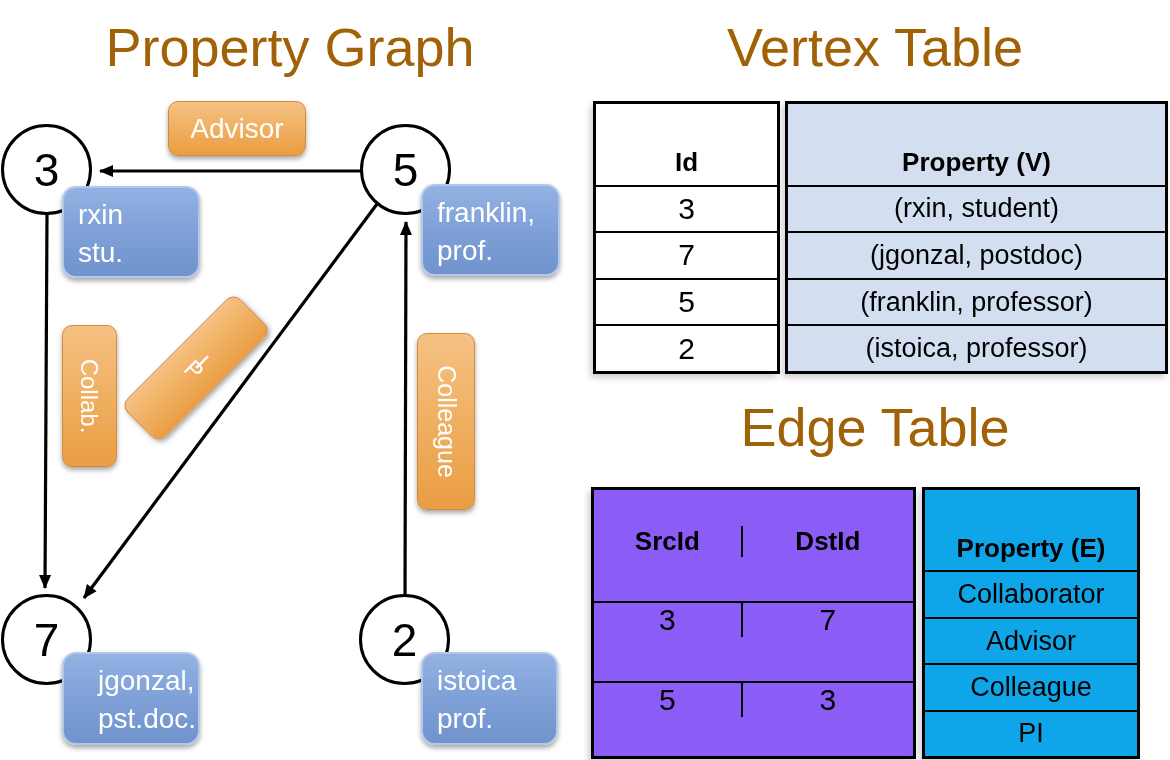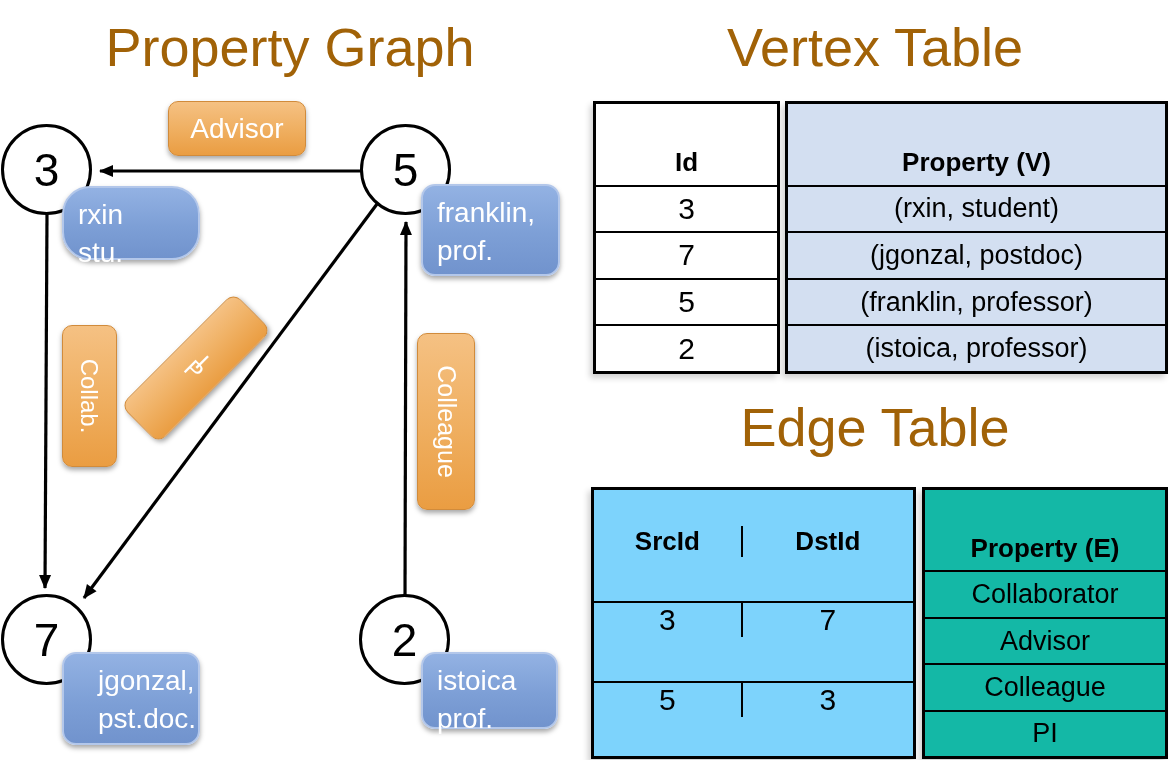--- a/index.html
+++ b/index.html
@@ -27,24 +27,24 @@
   #node-2{left:359px;top:594px;}
   
   #edges{position:absolute;left:0;top:0;width:1170px;height:760px;z-index:1;pointer-events:none;}
   
   .vbox{
     position:absolute;border-radius:14px;border:2px solid #b3c7ea;box-sizing:border-box;
     background:linear-gradient(180deg,#93b2e3 0%,#7d9fd6 55%,#7193cd 100%);
     color:#fff;font-size:28px;line-height:38px;padding:8px 0 0 14px;
     box-shadow:0 3px 5px rgba(0,0,0,0.35);z-index:3;
   }
-  #vbox-rxin{left:62px;top:186px;width:138px;height:74px;border-radius:28px;}
+  #vbox-rxin{left:62px;top:186px;width:138px;height:92px;}
   #vbox-franklin{left:421px;top:184px;width:139px;height:92px;}
   #vbox-jgonzal{left:62px;top:652px;width:138px;height:93px;padding-left:34px;}
-  #vbox-istoica{left:421px;top:652px;width:137px;height:77px;}
+  #vbox-istoica{left:421px;top:652px;width:137px;height:93px;}
   
   .epill{
     position:absolute;border-radius:10px;border:1.5px solid #d18b3b;box-sizing:border-box;
     background:linear-gradient(180deg,#f5c183 0%,#efae5f 55%,#ea9d42 100%);
     color:#fff;display:flex;align-items:center;justify-content:center;
     box-shadow:0 3px 5px rgba(0,0,0,0.35);z-index:3;
   }
   #epill-advisor{left:168px;top:101px;width:138px;height:55px;font-size:28px;}
   #epill-collab{left:62px;top:325px;width:55px;height:142px;font-size:24px;}
   #epill-colleague{left:417px;top:333px;width:58px;height:177px;font-size:25px;}
@@ -61,22 +61,22 @@
     flex:1;display:flex;align-items:center;justify-content:center;
     font-size:27px;
   }
   .tcol .cell + .cell{border-top:2px solid #000;}
   .tcol .head{font-weight:bold;font-size:26px;margin-top:36px;}
   .tcol .num{font-size:30px;}
   
   #vt-id{left:593px;top:101px;width:187px;height:273px;background:#fff;}
   #vt-prop{left:785px;top:101px;width:383px;height:273px;background:#d3dff1;}
   
-  #et-ids{left:591px;top:487px;width:325px;height:272px;background:#7dd3fc;gap:44px;}
-  #et-prop{left:922px;top:487px;width:246px;height:272px;background:#14b8a6;}
+  #et-ids{left:591px;top:487px;width:325px;height:272px;background:#8b5cf6;gap:44px;}
+  #et-prop{left:922px;top:487px;width:218px;height:272px;background:#0ea5e9;}
   .duo{display:flex;flex-direction:row;align-items:stretch;padding:0 !important;}
   .duo > span{display:flex;align-items:center;justify-content:center;}
   .duo > span:first-child{width:46%;border-right:2px solid #000;}
   .duo > span:last-child{flex:1;}
 </style>
 </head>
 <body>
 
 <div class="big-title" id="title-graph">Property Graph</div>
 <div class="big-title" id="title-vertex">Vertex Table</div>

